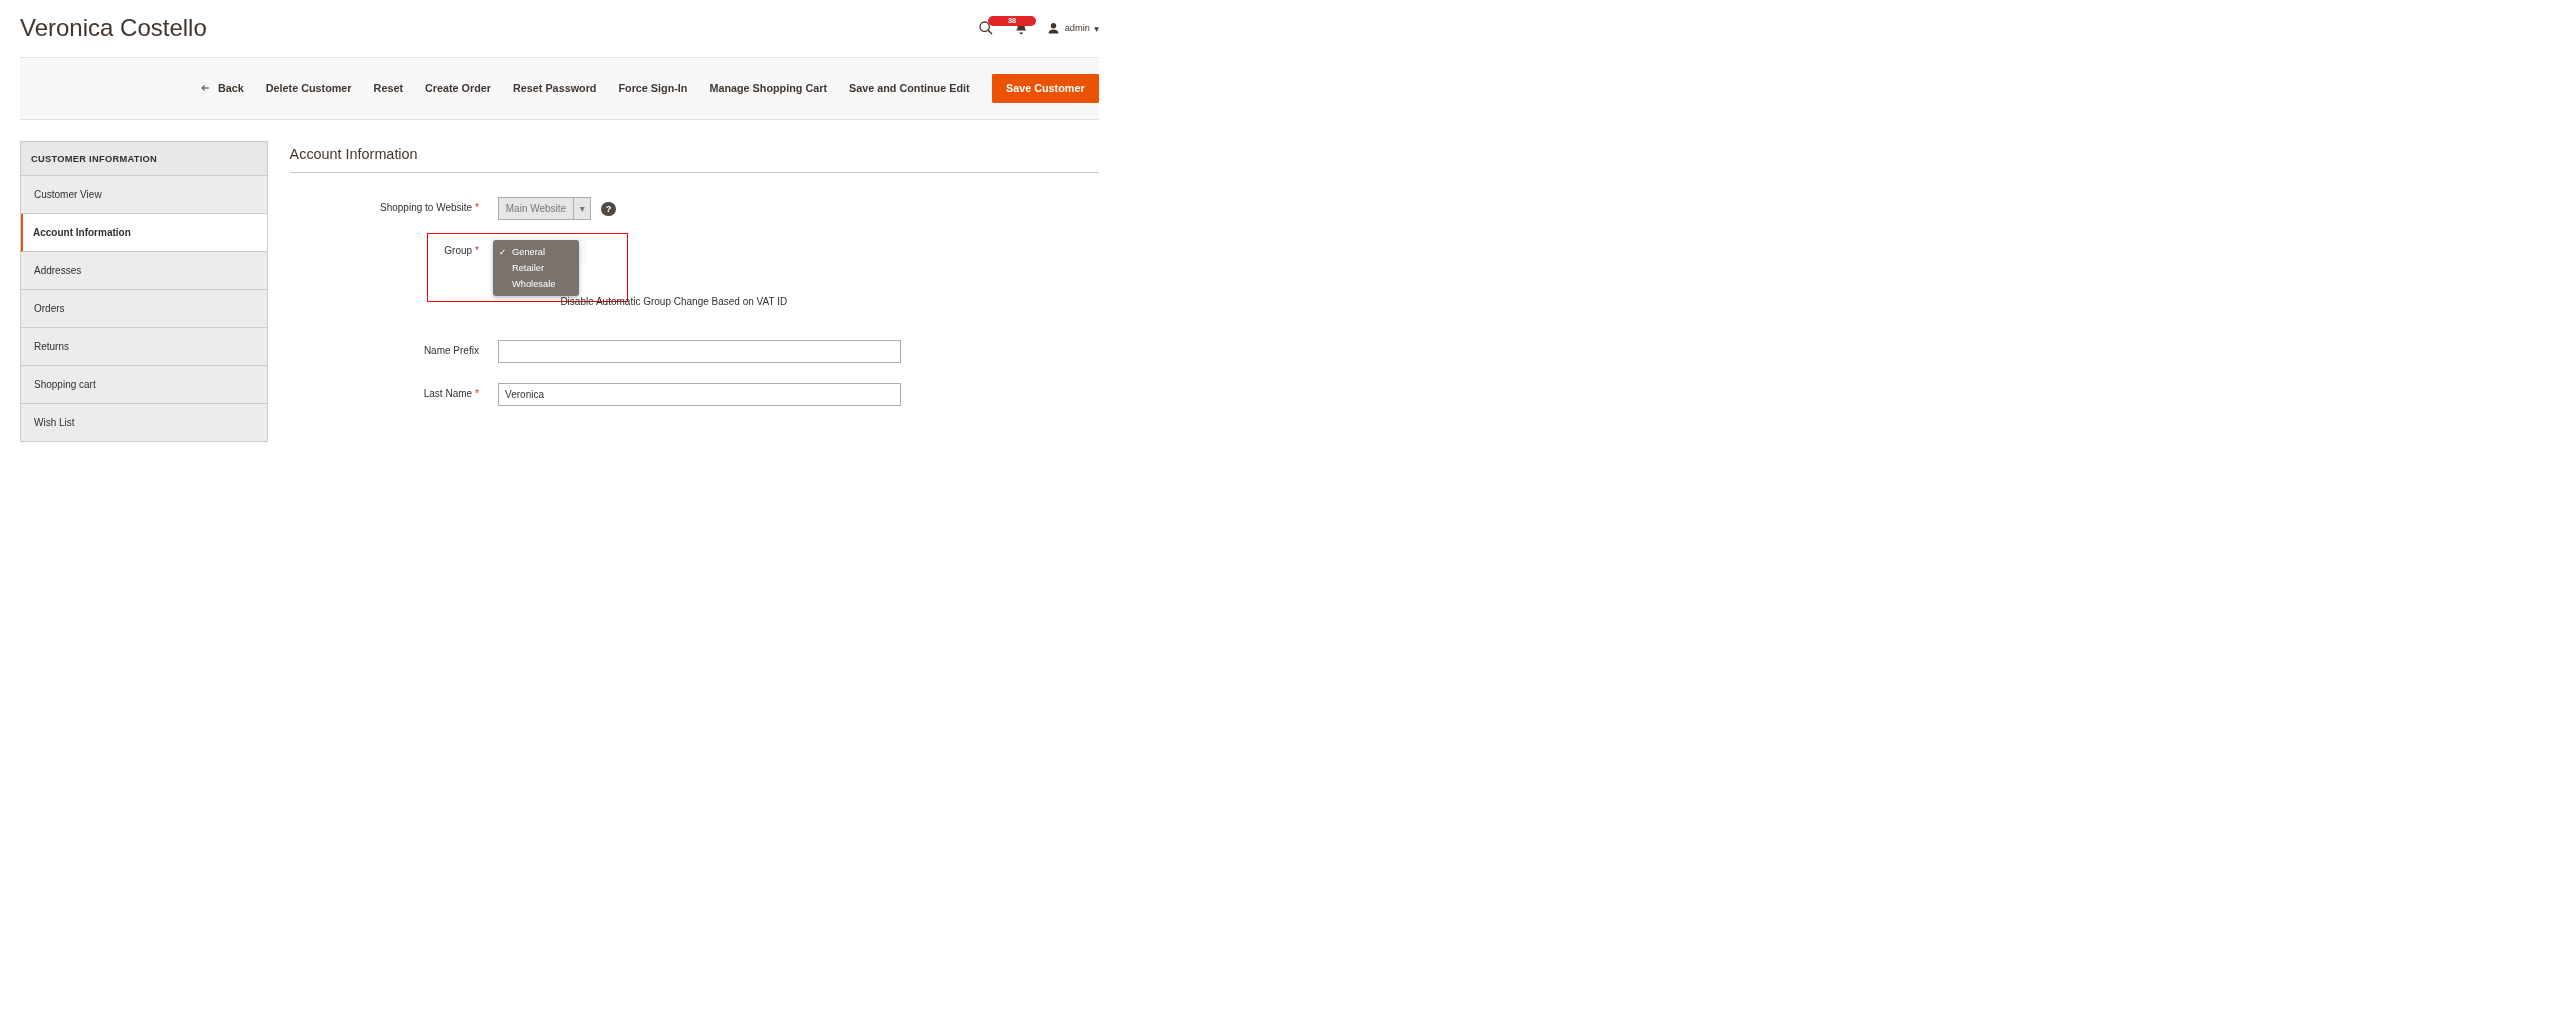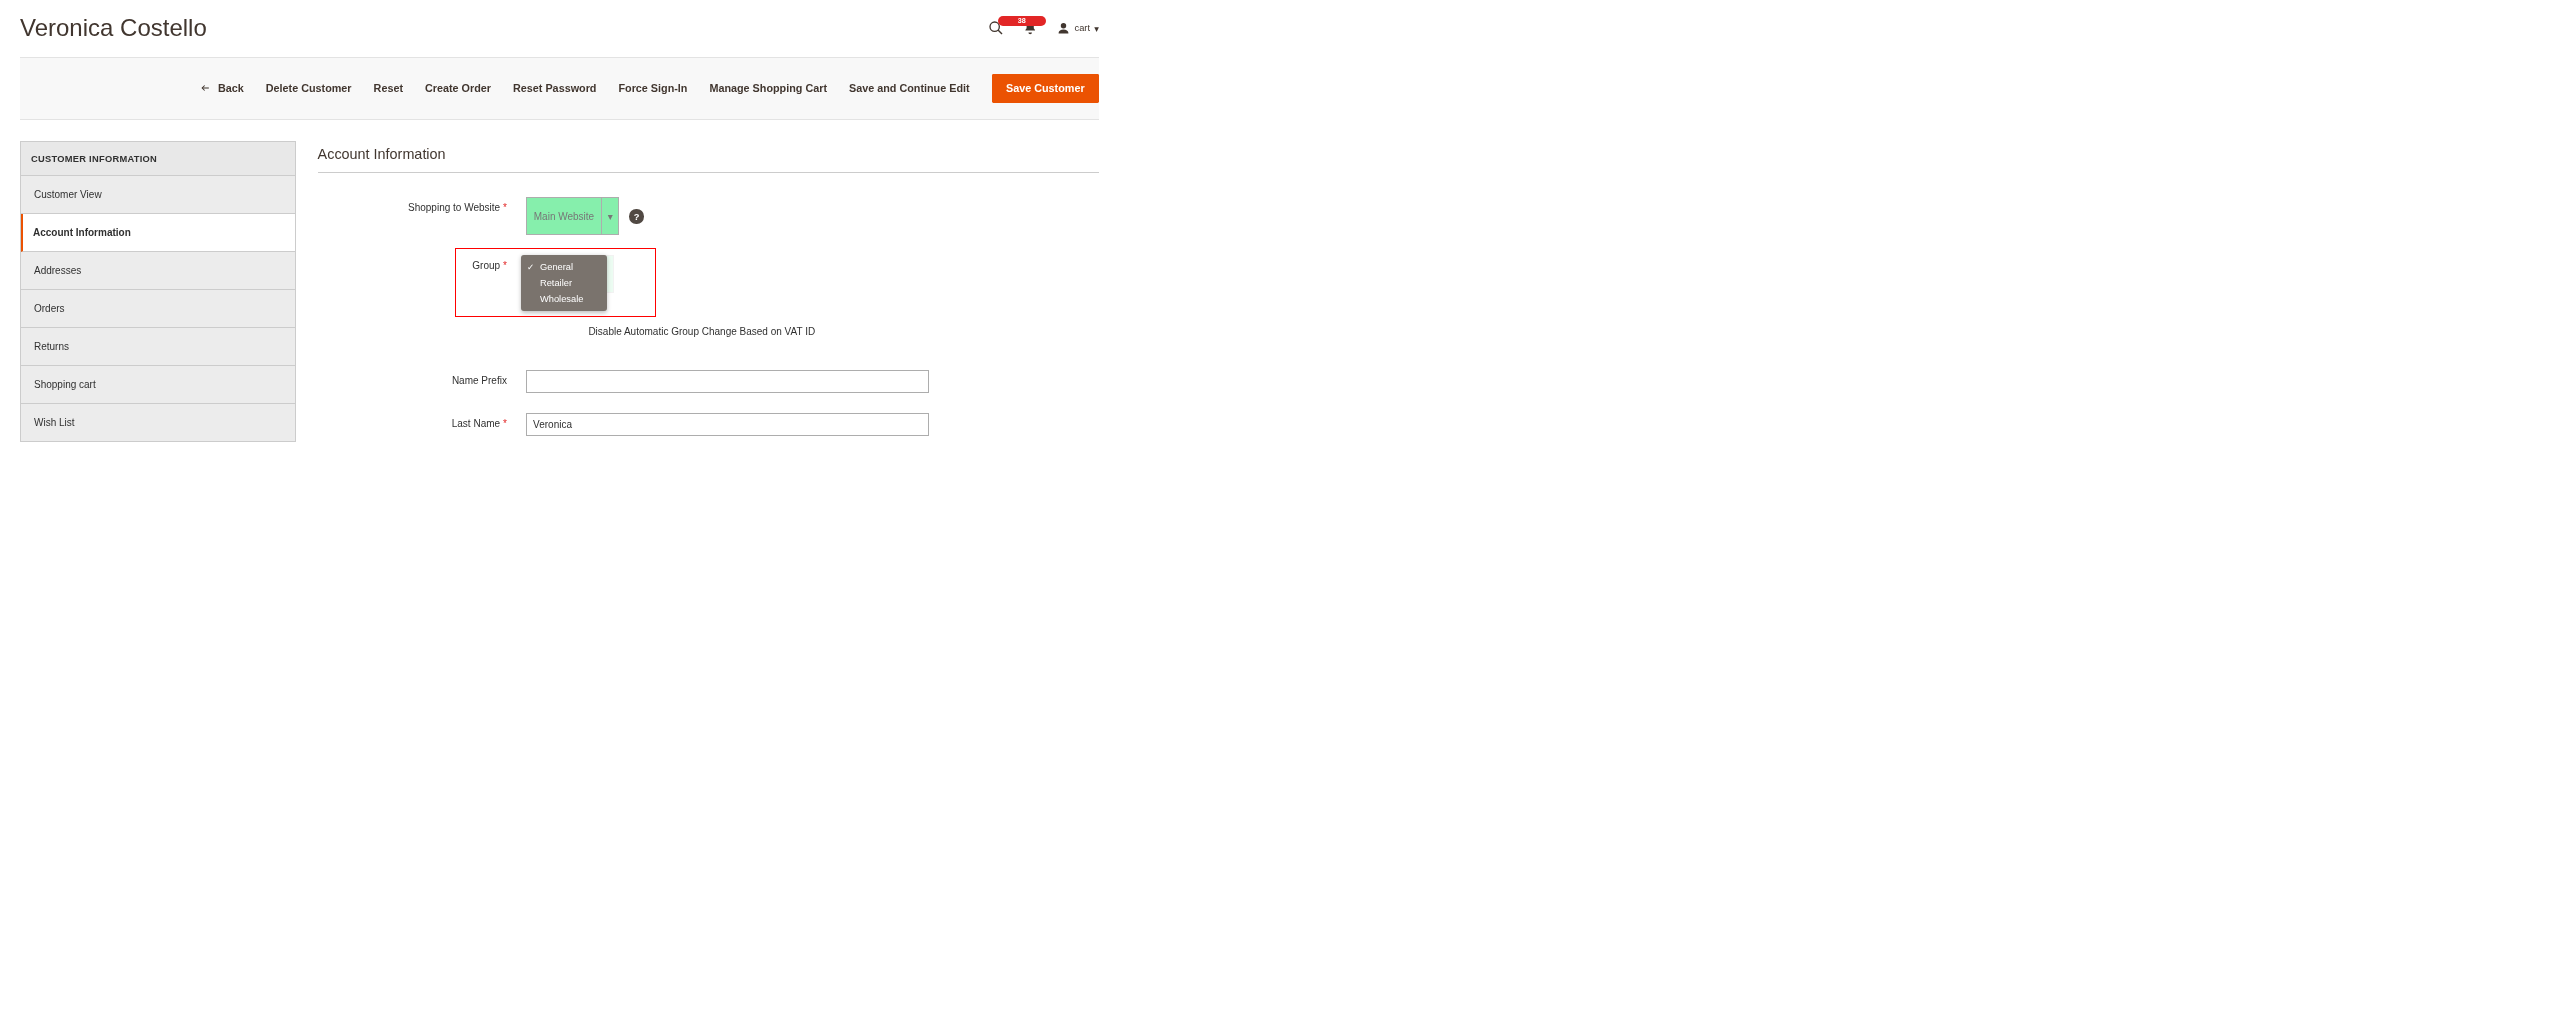--- a/index.html
+++ b/index.html
@@ -91,21 +91,21 @@
   }
 
   
   .cols {
     display: flex;
     gap: 21.6px;
     margin-top: 21.6px;
     align-items: flex-start;
   }
   .sidebar {
-    width: 276px;
+    width: 248px;
     border: 0.7px solid #ccc;
     border-bottom: none;
     background: #f1f1f1;
   }
   .side-title {
     background: #e8e8e8;
     border-bottom: 0.7px solid #ccc;
     padding: 11.5px 10px;
     font-size: 9.3px;
     font-weight: 700;
@@ -165,23 +165,23 @@
     height: 23px;
     border: 0.7px solid #adadad;
     padding: 0 6.5px;
     font-size: 10px;
     color: #303030;
   }
   .select-box {
     display: inline-flex;
     align-items: center;
     border: 0.7px solid #adadad;
-    height: 38px;
+    height: 23px;
     color: #777;
-    background: #86efac;
+    background: #e5e5e5;
   }
   .select-box .val {
     padding: 0 7.2px;
     min-width: 69px;
     font-size: 10px;
   }
   .select-box .arrow {
     border-left: 0.7px solid #adadad;
     width: 17px; height: 100%;
     display: flex; align-items: center; justify-content: center;
@@ -252,21 +252,21 @@
       <div class="icon-btn">
         <svg viewBox="0 0 24 24" width="14.4" height="14.4" fill="#41362f">
             <path d="M12 2a6 6 0 00-6 6v4l-2 3v1h16v-1l-2-3V8a6 6 0 00-6-6zm0 20a3 3 0 003-3H9a3 3 0 003 3z"></path>
           </svg>
         <span class="badge">38</span>
       </div>
       <div class="admin-user">
         <svg viewBox="0 0 24 24" fill="#41362f">
             <path d="M12 12a5 5 0 100-10 5 5 0 000 10zm0 2c-5 0-9 2.5-9 6v1h18v-1c0-3.5-4-6-9-6z"></path>
           </svg>
-        <span>cart</span>
+        <span>admin</span>
         <span>▾</span>
       </div>
     </div>
   </div>
 
   <div class="actionbar">
     <div class="act back">
       <svg width="13" height="10" viewBox="0 0 24 24" fill="none" stroke="#41362f" stroke-width="2.5">
           <line x1="20" y1="12" x2="4" y2="12"></line>
           <polyline points="10 6 4 12 10 18"></polyline>

